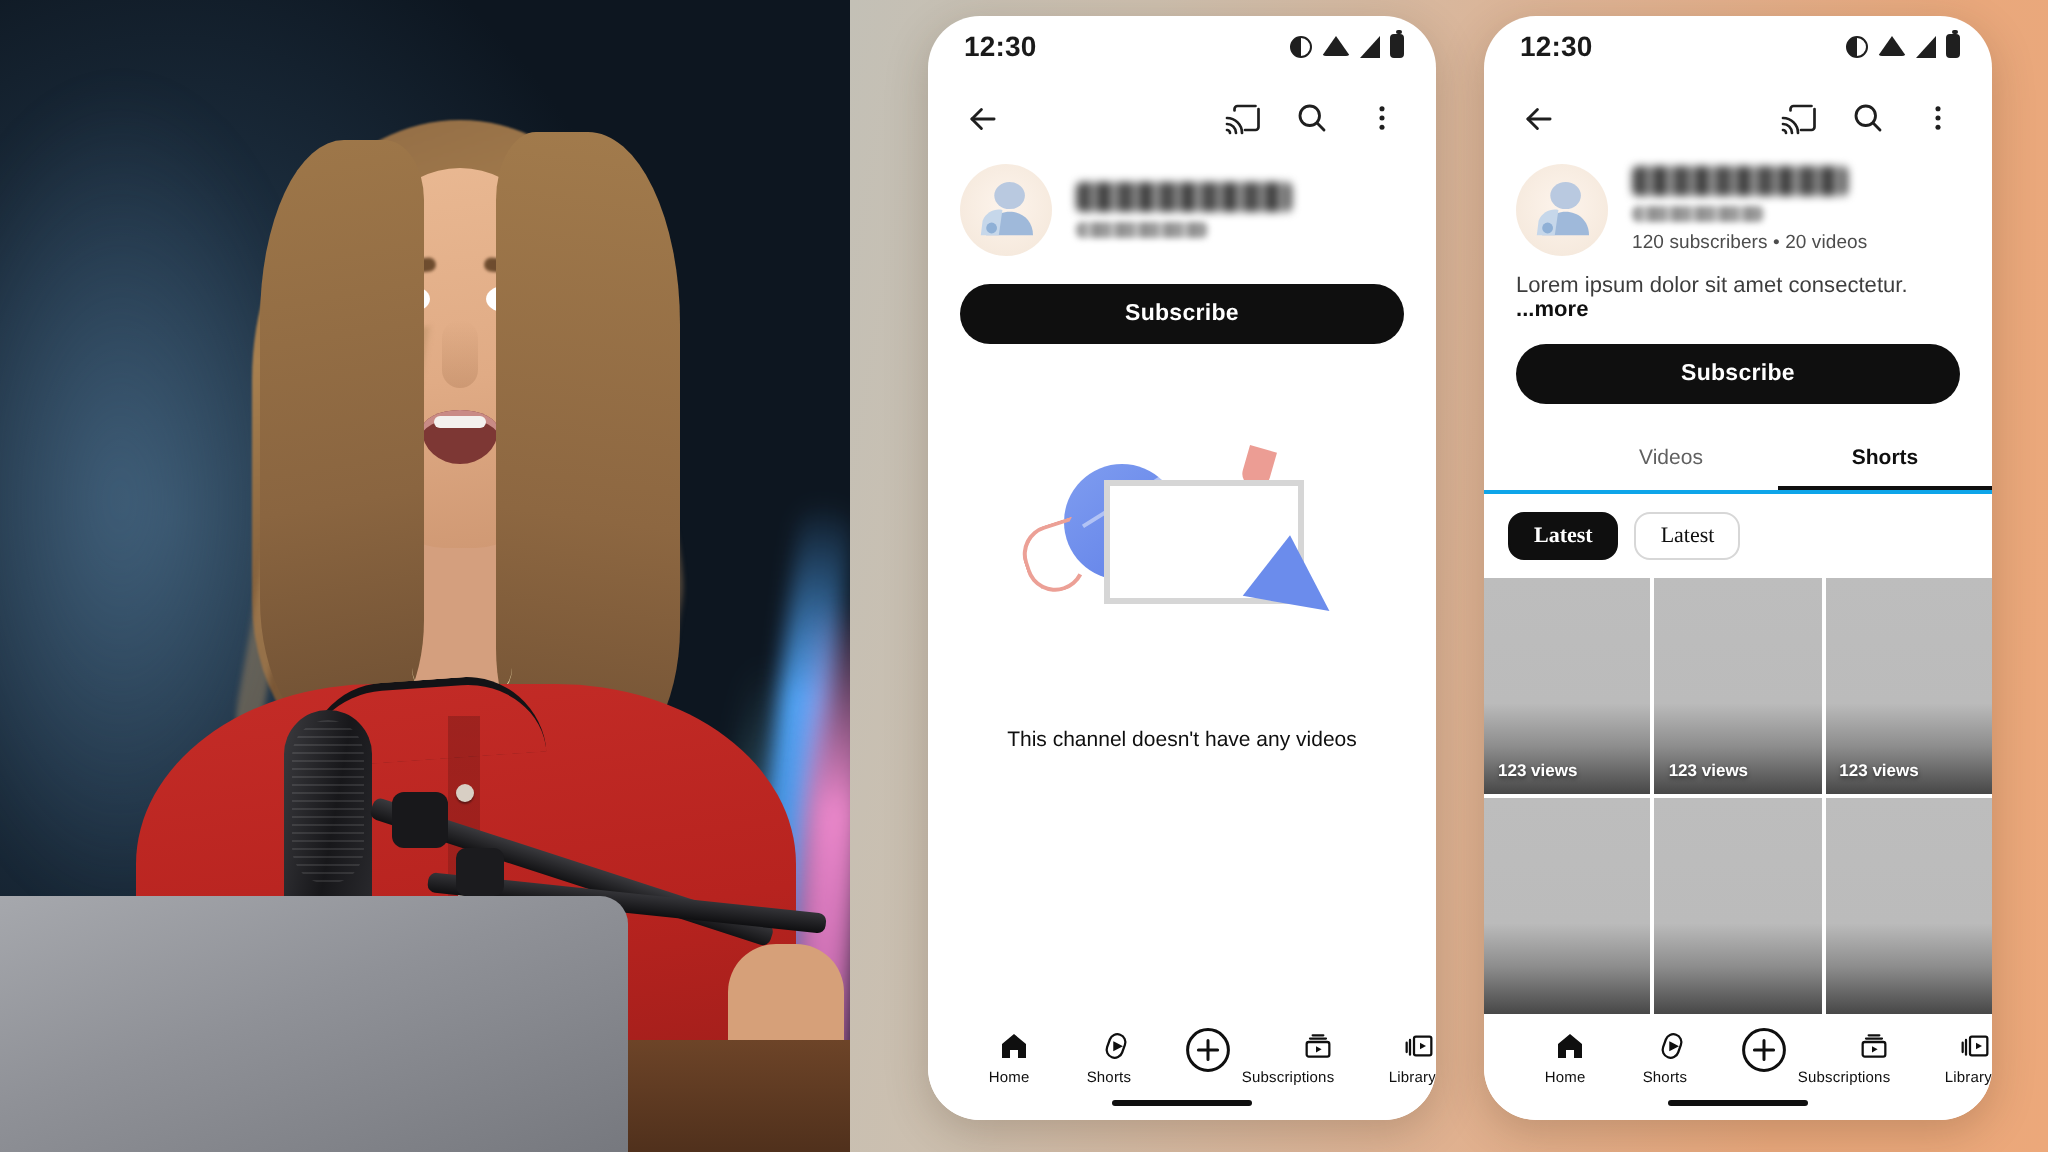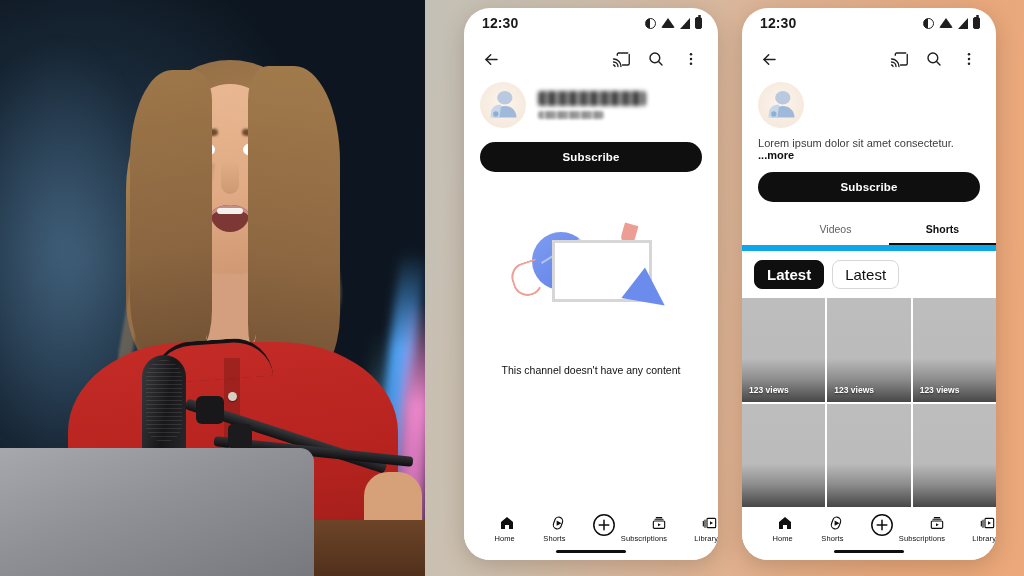--- a/index.html
+++ b/index.html
@@ -195,27 +195,27 @@
   .chan-desc .more { color:#0f0f0f; font-weight:700; }
 
   .sub-btn {
     margin: 14px 16px 0 16px; height:30px; background:#0f0f0f; color:#fff;
     border-radius: 999px; display:flex; align-items:center; justify-content:center;
     font-size:11.5px; font-weight:700; letter-spacing:.15px; cursor:pointer;
   }
   .phone-2 .sub-btn { margin-top:11px; }
 
   
-  .tabs { display:flex; margin-top: 12px; border-bottom: 6px solid #0ea5e9; padding-left: 40px; }
+  .tabs { display:flex; margin-top: 12px; border-bottom: 2px solid #0ea5e9; padding-left: 40px; }
   .tab { flex:1; text-align:center; font-size:10.5px; color:#606060; padding: 9px 0 8px 0;
     border-bottom: 2px solid transparent; cursor:pointer; }
   .tab.active { color:#0f0f0f; font-weight:700; border-bottom-color:#0f0f0f; }
 
   .chips { display:flex; gap:8px; padding: 9px 12px 9px 12px; }
-  .chip { font-size:15px; padding: 5px 12px; border-radius:8px; border:1px solid #d7d7d7; color:#0f0f0f; cursor:pointer; background:#fff; }
+  .chip { font-size:11px; padding: 5px 12px; border-radius:8px; border:1px solid #d7d7d7; color:#0f0f0f; cursor:pointer; background:#fff;font-family:Liberation Serif, serif; }
   .chip.active { background:#0f0f0f; color:#fff; border-color:#0f0f0f; font-weight:700; }
 
   .grid { display:grid; grid-template-columns: repeat(3, 1fr); gap:2px; flex:1; min-height:0; background:#fff; }
   .cell { position:relative; background: linear-gradient(180deg,#bdbdbd 0%, #bbbbbb 58%, #8d8d8d 78%, #474747 100%); overflow:hidden; }
   .cell .views {
     position:absolute; left:7px; bottom:7px; font-size:8.5px; color:#fff; font-weight:700;
     text-shadow: 0 1px 2px rgba(0,0,0,.55);
   }
 
   
@@ -360,21 +360,21 @@
     <div class="sub-btn">Subscribe</div>
 
     <div class="empty">
       <div class="empty-art">
         <div class="ea-circle"></div>
         <div class="ea-drop"></div>
         <div class="ea-squig"></div>
         <div class="ea-rect"></div>
         <div class="ea-tri"></div>
       </div>
-      <div class="empty-text">This channel doesn't have any content</div>
+      <div class="empty-text">This channel doesn't have any videos</div>
     </div>
 
     <div class="bottomnav">
       <div class="bn-items">
         <div class="bn-item">
           <span class="bn-ic">
             <svg width="16" height="16" viewBox="0 0 24 24" fill="#0f0f0f">
                 <path d="M12 3L3 10.5V21h6v-6h6v6h6V10.5z"></path>
               </svg>
           </span>
@@ -469,20 +469,25 @@
 
     <div class="chan-head">
       <div class="avatar">
         <svg width="36" height="36" viewBox="0 0 40 40">
           <ellipse cx="22" cy="12" rx="8.5" ry="7.5" fill="#b9c9e0"></ellipse>
           <path d="M9 34c0-8 6-13 13-13s13 5 13 13z" fill="#9fb9da"></path>
           <path d="M7 26c2-5 7-7 11-6l-2 14H6z" fill="#c6d7ea"></path>
           <circle cx="12" cy="30" r="3" fill="#8fb0d6"></circle>
         </svg>
       </div>
+      <div class="chan-meta">
+        <div class="chan-name"></div>
+        <div class="chan-handle"></div>
+        <div class="chan-stats">120 subscribers  •  20 videos</div>
+      </div>
     </div>
 
     <div class="chan-desc">
       <span>Lorem ipsum dolor sit amet consectetur.</span>
       <span class="more">...more</span>
     </div>
 
     <div class="sub-btn">Subscribe</div>
 
     <div class="tabs">

